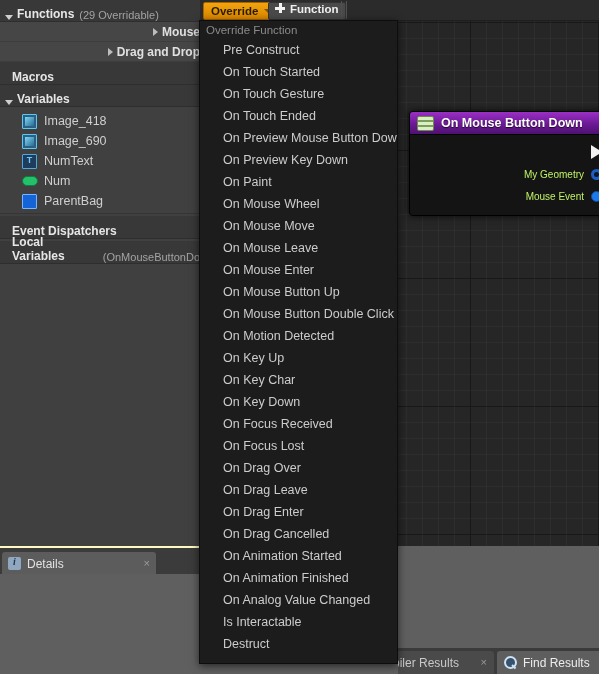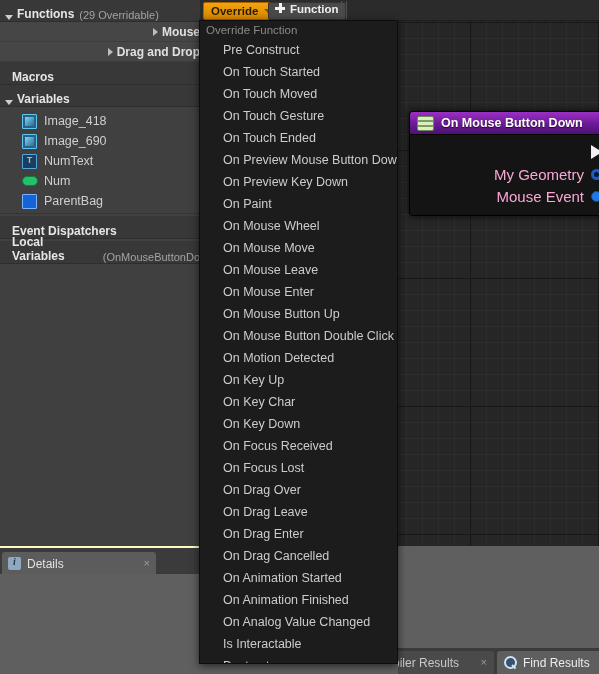--- a/index.html
+++ b/index.html
@@ -373,22 +373,22 @@
     padding: 6px 0 8px 0;
   }
   .pin-row {
     display: flex;
     align-items: center;
     justify-content: flex-end;
     height: 22px;
     padding-right: 8px;
   }
   .pin-label {
-    font-size: 15px;
-    color: #f9a8d4;
+    font-size: 10px;
+    color: #bef264;
     margin-right: 7px;
   }
   .pin-exec {
     width: 0; height: 0;
     border-top: 7px solid transparent;
     border-bottom: 7px solid transparent;
     border-left: 11px solid #f2f2f2;
   }
   .pin-circle {
     width: 11px; height: 11px;
@@ -586,21 +586,20 @@
       <span class="magnifier"></span>
       <span>Find Results</span>
     </div>
   </div>
 
   <div class="menu">
     <div class="menu-title">Override Function</div>
     <div id="menu-items">
         <div class="menu-item">Pre Construct</div>
         <div class="menu-item">On Touch Started</div>
-        <div class="menu-item">On Touch Moved</div>
         <div class="menu-item">On Touch Gesture</div>
         <div class="menu-item">On Touch Ended</div>
         <div class="menu-item">On Preview Mouse Button Down</div>
         <div class="menu-item">On Preview Key Down</div>
         <div class="menu-item">On Paint</div>
         <div class="menu-item">On Mouse Wheel</div>
         <div class="menu-item">On Mouse Move</div>
         <div class="menu-item">On Mouse Leave</div>
         <div class="menu-item">On Mouse Enter</div>
         <div class="menu-item">On Mouse Button Up</div>

